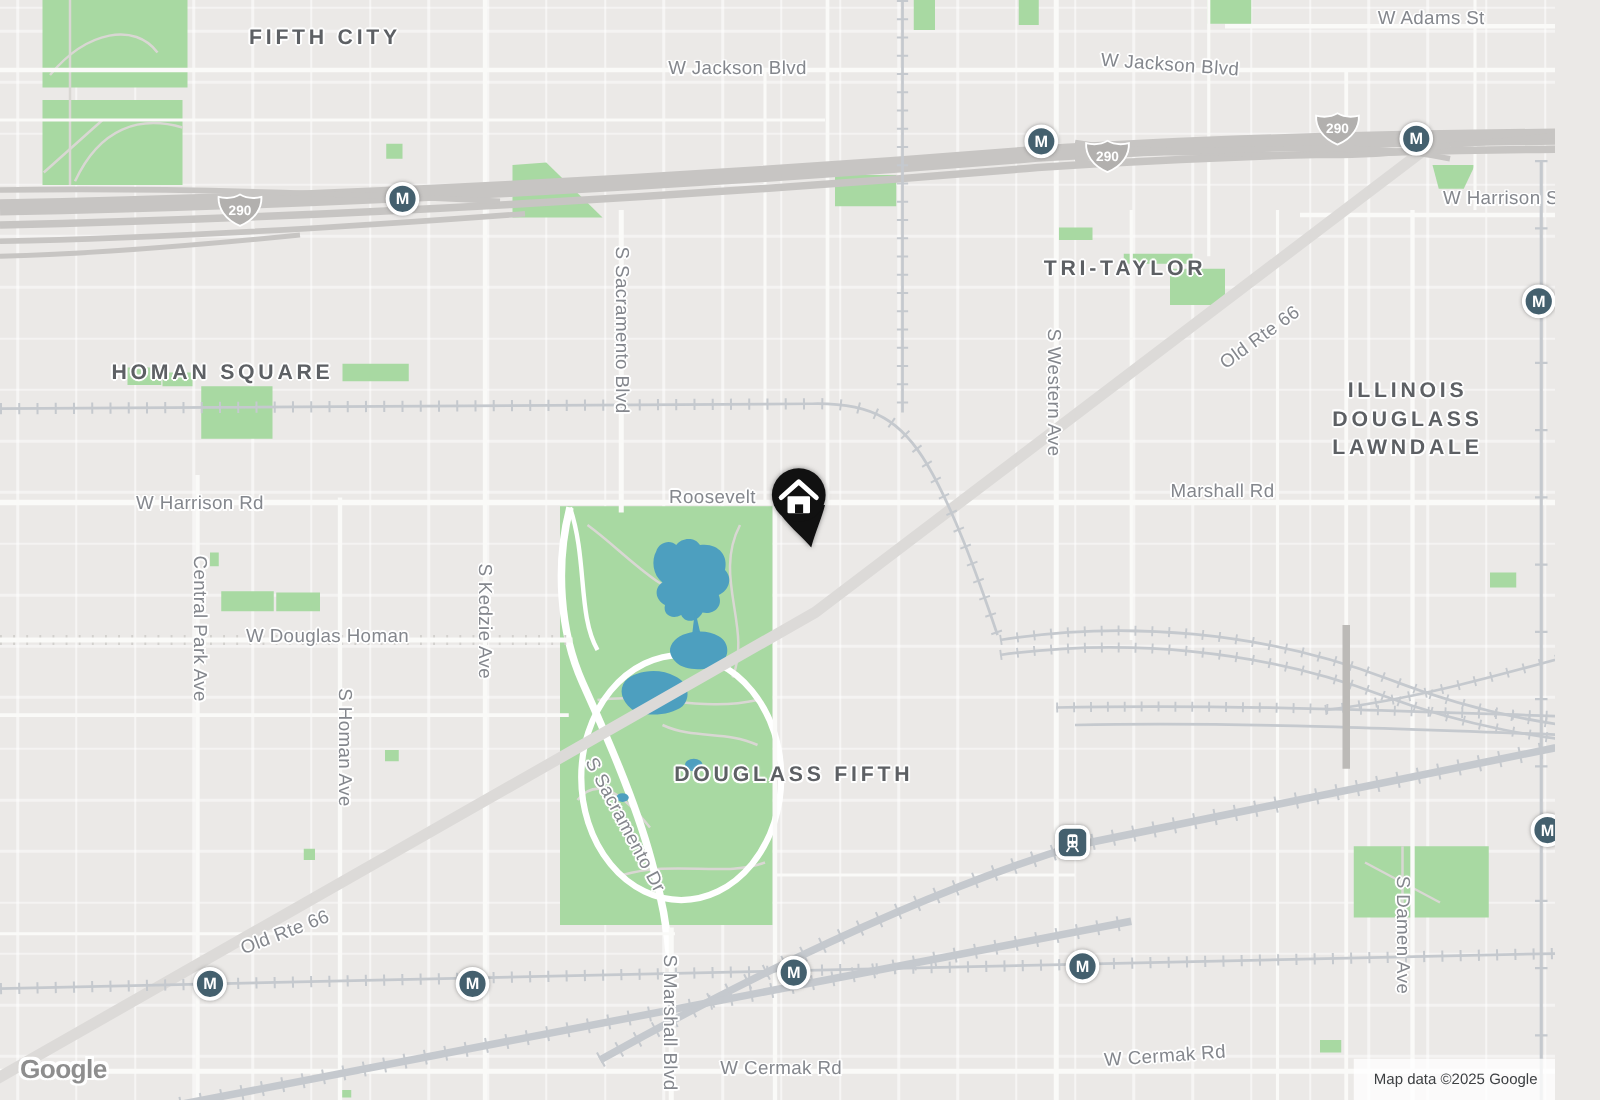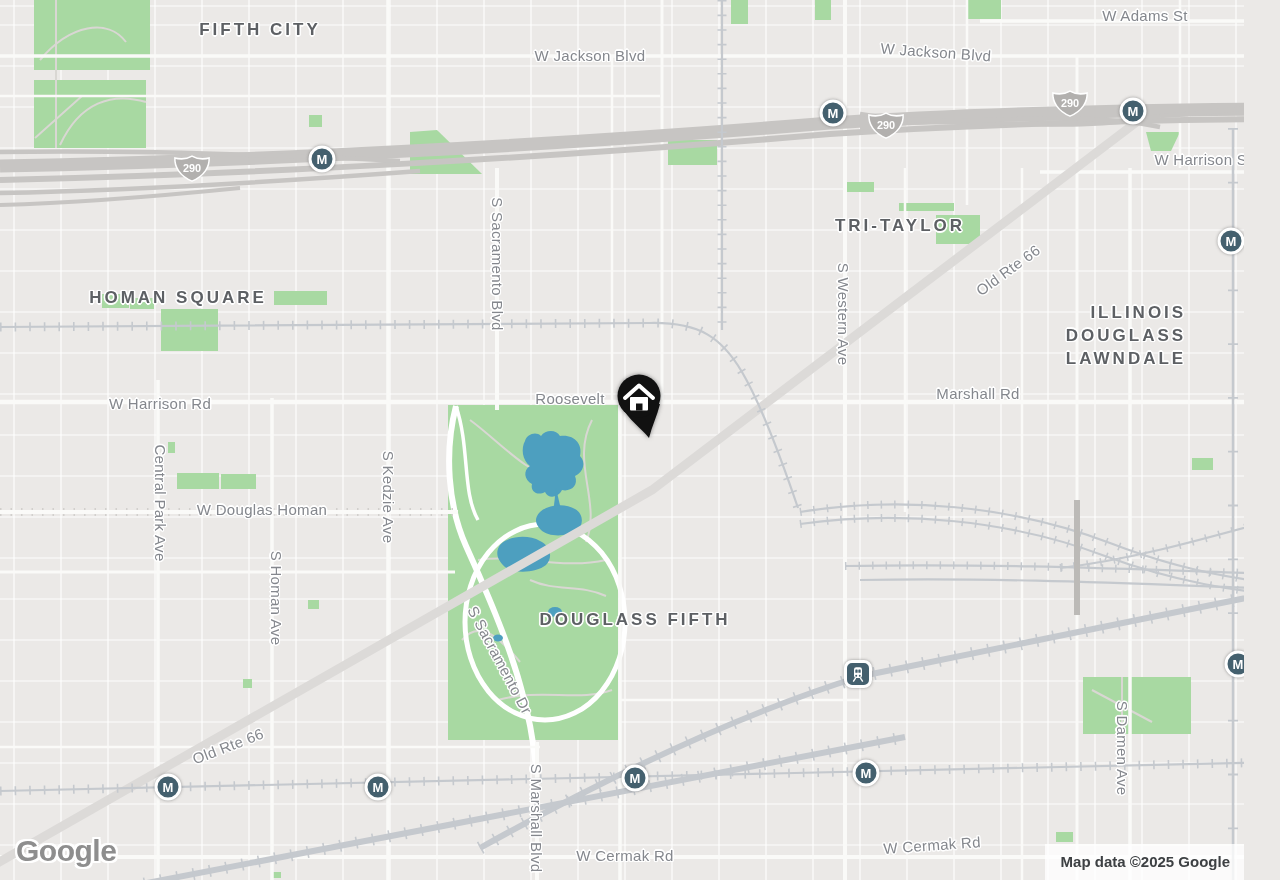--- a/index.html
+++ b/index.html
@@ -11,39 +11,39 @@
       repeating-linear-gradient(90deg, rgba(255,255,255,.55) 0 2px, transparent 2px 47px),
       repeating-linear-gradient(0deg, rgba(255,255,255,.45) 0 2px, transparent 2px 41px);
     background-position:13px 7px;}
   svg.geo{position:absolute;left:0;top:0;}
   
   .lbl{position:absolute;white-space:nowrap;transform:translate(-50%,-50%);
     text-shadow:-1px -1px 0 #fff,1px -1px 0 #fff,-1px 1px 0 #fff,1px 1px 0 #fff,
                  0 -1.5px 0 #fff,0 1.5px 0 #fff,-1.5px 0 0 #fff,1.5px 0 0 #fff,0 0 3px #fff;}
   .st{font-size:15px;font-weight:400;color:#84878d;letter-spacing:.3px;}
   .nb{font-size:17px;font-weight:700;color:#5d6064;letter-spacing:3px;text-align:center;}
-  .nb span{display:block;line-height:23px;text-align:right;}
+  .nb span{display:block;line-height:23px;}
   .vert{transform:translate(-50%,-50%) rotate(90deg);}
   
   .mmk{position:absolute;width:21px;height:21px;background:#44606e;border:3px solid #fff;
     border-radius:50%;transform:translate(-50%,-50%);display:flex;align-items:center;
     justify-content:center;box-shadow:0 0 3px rgba(60,60,60,.5);}
   .mmk span{color:#fff;font-size:13px;font-weight:700;line-height:1;}
   .tmk{position:absolute;width:22px;height:22px;background:#44606e;border:3px solid #fff;
     border-radius:8px;transform:translate(-50%,-50%);display:flex;align-items:center;
     justify-content:center;box-shadow:0 0 3px rgba(60,60,60,.5);}
   .shield{position:absolute;transform:translate(-50%,-50%);}
   .pin{position:absolute;filter:drop-shadow(0 0 2px rgba(110,110,110,.85));}
   
-  .glogo{position:absolute;left:16px;bottom:12px;font-size:30px;font-weight:700;color:#8e8e8e;
+  .glogo{position:absolute;left:16px;bottom:12px;font-size:21px;font-weight:700;color:#8e8e8e;
     letter-spacing:-.5px;
     text-shadow:-2px -2px 0 #fff,2px -2px 0 #fff,-2px 2px 0 #fff,2px 2px 0 #fff,
                 0 -2px 0 #fff,0 2px 0 #fff,-2px 0 0 #fff,2px 0 0 #fff;}
   .attr{position:absolute;right:0;bottom:0;background:rgba(255,255,255,.78);
-    color:#3d4043;font-size:15px;padding:9px 14px 10px 16px;font-weight:bold;}
+    color:#3d4043;font-size:12px;padding:9px 14px 10px 16px;}
 </style>
 </head>
 <body>
 
 <div id="map">
   <div class="grid-bg"></div>
 
   <svg class="geo" width="1280" height="880" viewBox="0 0 1280 880">
 
     <g fill="#a8d9a2">
@@ -170,21 +170,21 @@
       <path d="M845,566 C1000,563 1150,570 1280,574" stroke-width="8" stroke-dasharray="1.5 12"></path>
       <path d="M860,580 C1010,577 1160,585 1280,589" stroke-width="2.2"></path>
       <path d="M1060,568 C1130,560 1200,540 1280,518" stroke-width="2.2"></path>
       <path d="M1060,568 C1130,560 1200,540 1280,518" stroke-width="8" stroke-dasharray="1.5 12"></path>
     </g>
     <path d="M1077,500 V615" stroke="#bcbab7" stroke-width="6"></path>
   </svg>
 
   <div class="lbl nb" style="left:260px;top:30px">FIFTH CITY</div>
   <div class="lbl nb" style="left:178px;top:298px">HOMAN SQUARE</div>
-  <div class="lbl nb" style="left:900px;top:226px">TRI-TAYLOR</div>
+  <div class="lbl nb" style="left:900px;top:215px">TRI-TAYLOR</div>
   <div class="lbl nb" style="left:1126px;top:335px">
     <span>ILLINOIS</span>
     <span>DOUGLASS</span>
     <span>LAWNDALE</span>
   </div>
   <div class="lbl nb" style="left:635px;top:620px">DOUGLASS FIFTH</div>
 
   <div class="lbl st" style="left:1145px;top:15px">W Adams St</div>
   <div class="lbl st" style="left:590px;top:55px">W Jackson Blvd</div>
   <div class="lbl st" style="left:936px;top:52px;transform:translate(-50%,-50%) rotate(4deg)">W Jackson Blvd</div>

